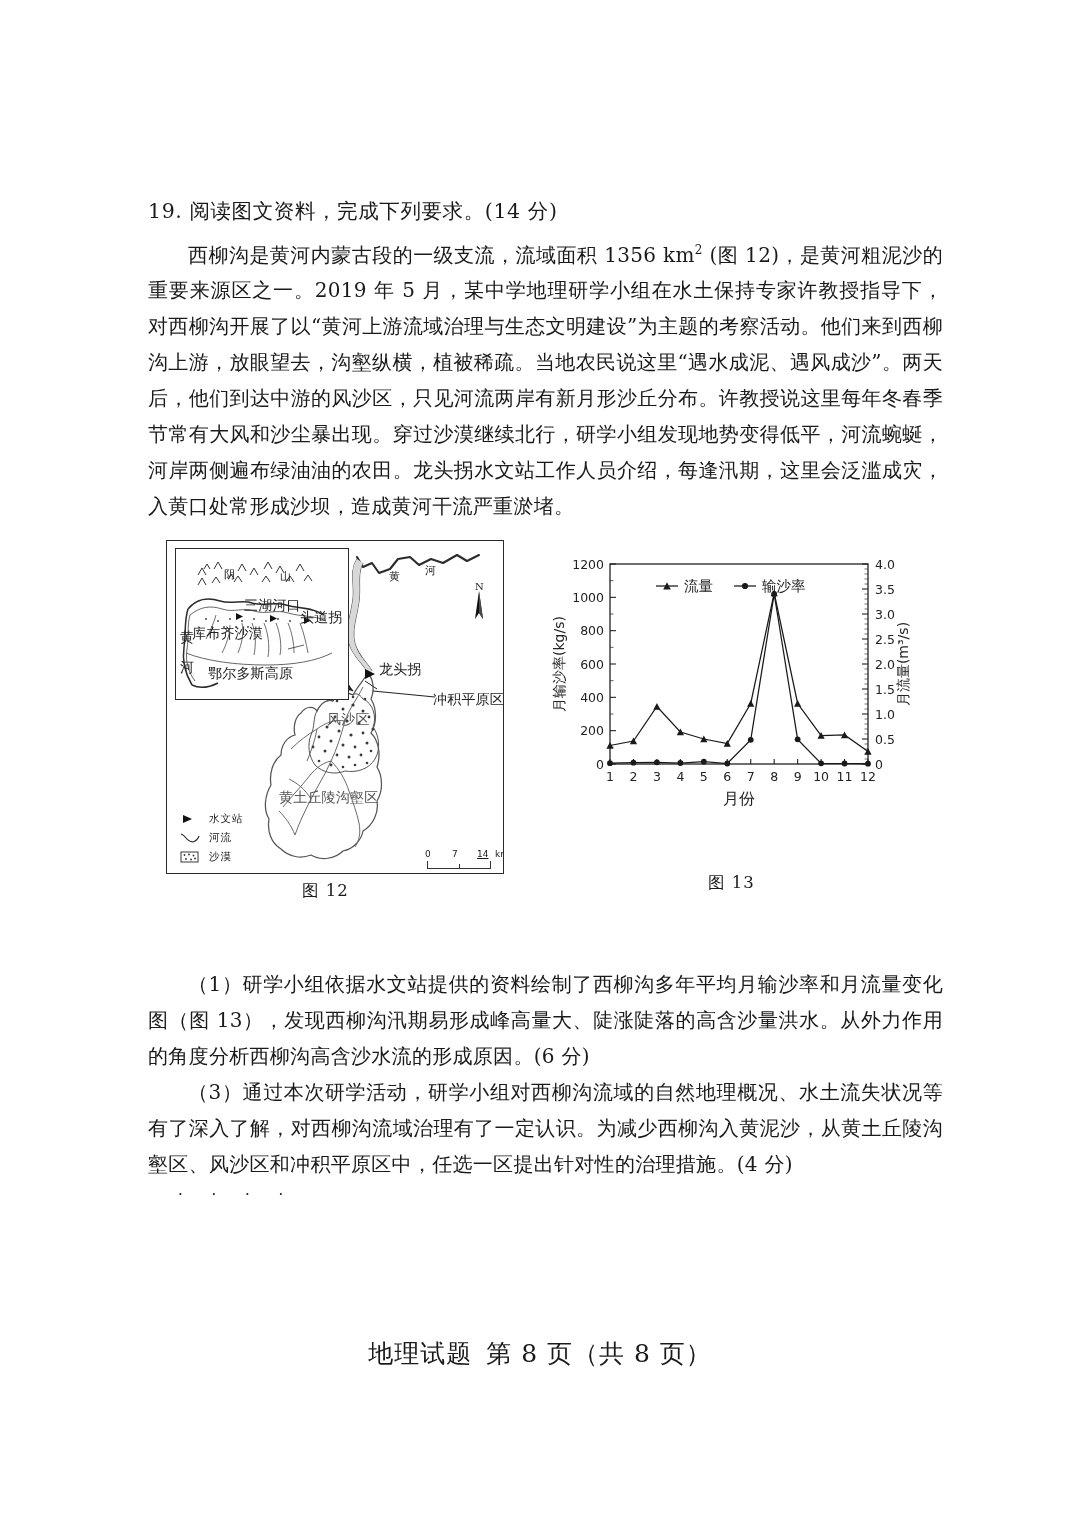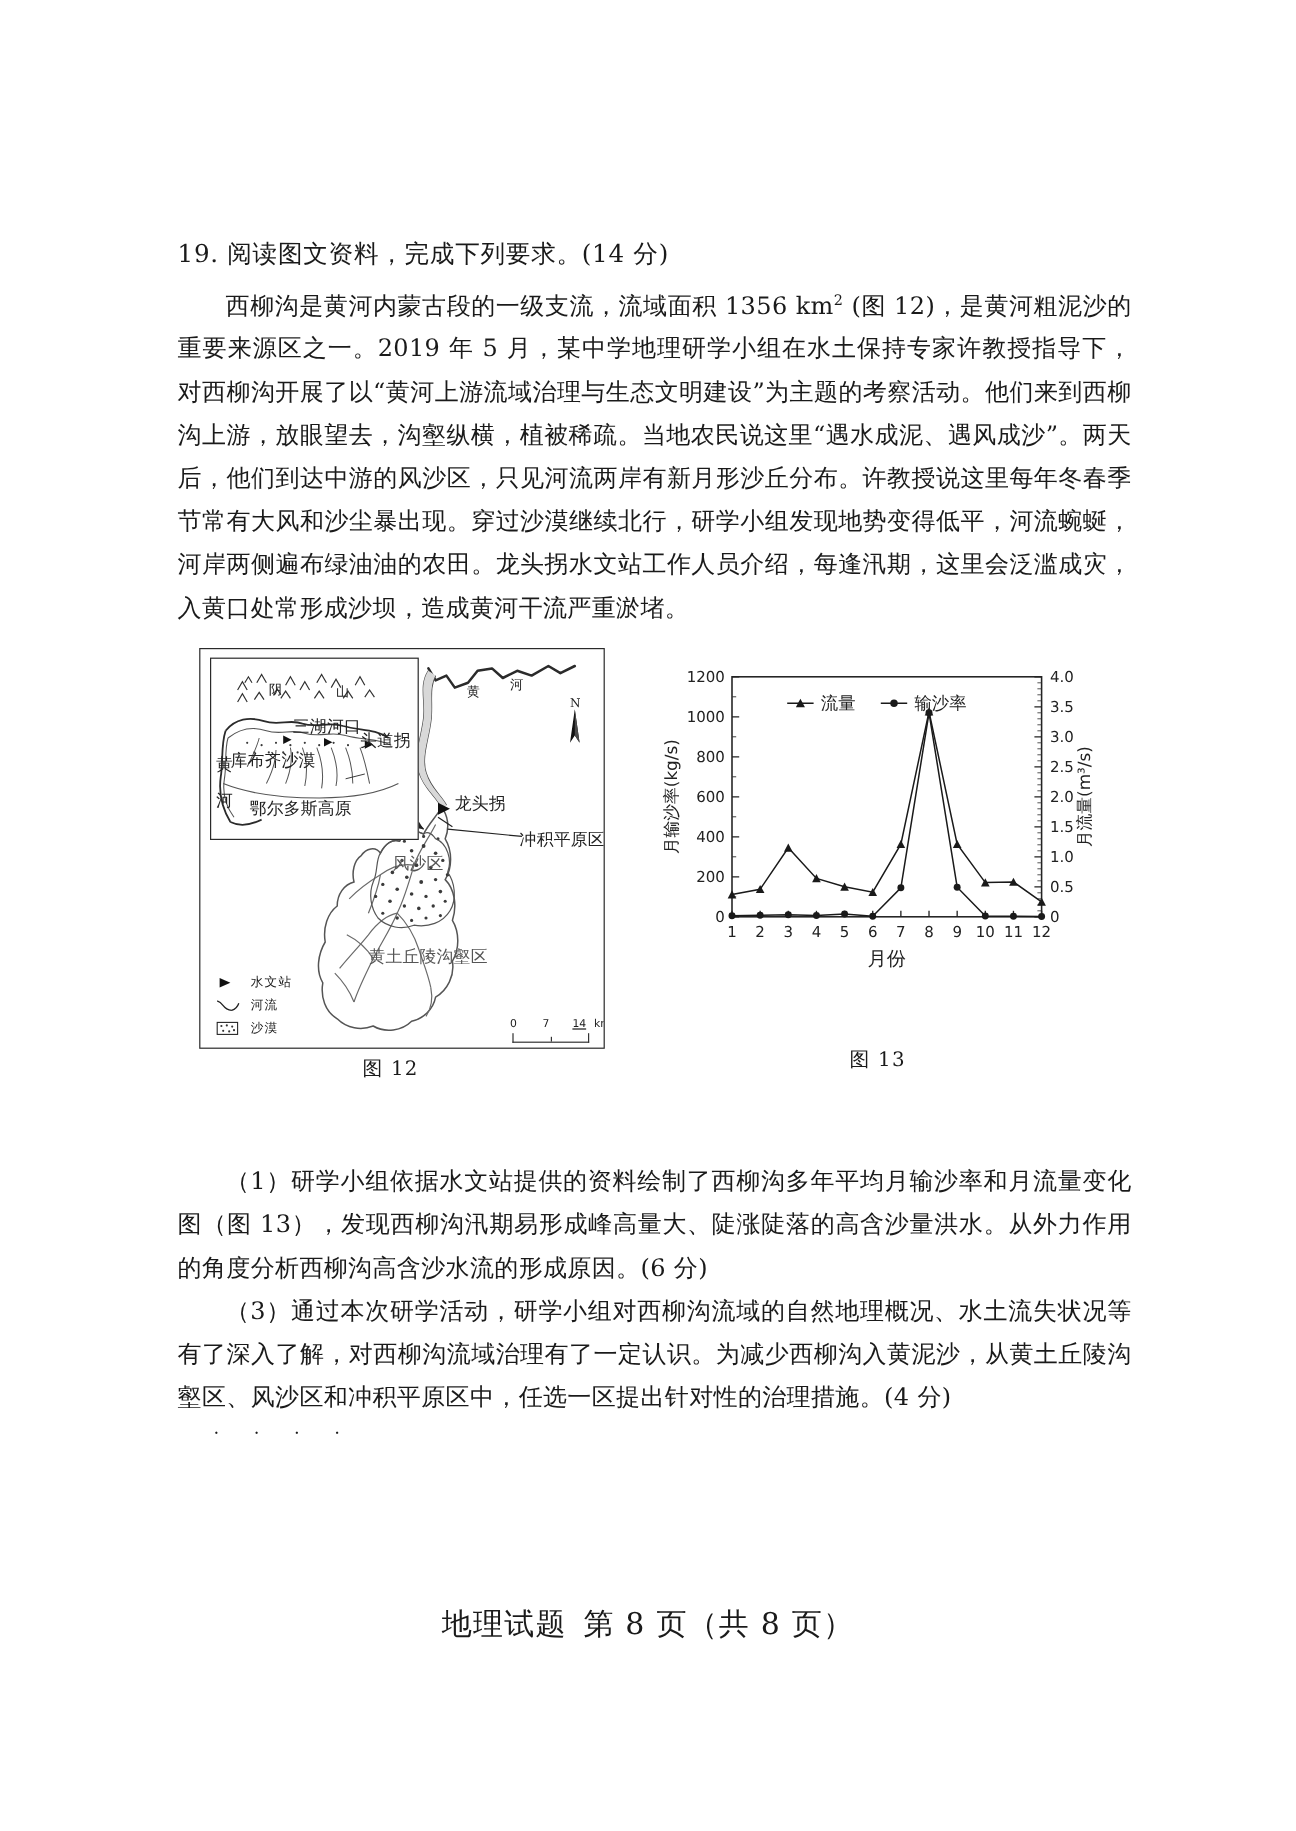--- a/index.html
+++ b/index.html
@@ -311,21 +311,21 @@
             <span class="mlabel" style="left:4px;top:80px;">黄</span>
             <span class="mlabel" style="left:4px;top:110px;">河</span>
           </div>
 
           <span class="mlabel" style="left:222px;top:28px;font-size:11px;">黄</span>
           <span class="mlabel" style="left:258px;top:22px;font-size:11px;">河</span>
           <span class="mlabel" style="left:308px;top:40px;font-size:10px;font-family:'DejaVu Serif',serif;">N</span>
           <span class="mlabel" style="left:212px;top:120px;">龙头拐</span>
           <span class="mlabel" style="left:266px;top:150px;">冲积平原区</span>
           <span class="mlabel" style="left:160px;top:170px;color:#555;">风沙区</span>
-          <span class="mlabel" style="left:140px;top:248px;color:#555;font-family:Liberation Serif, serif;">黄土丘陵沟壑区</span>
+          <span class="mlabel" style="left:112px;top:248px;color:#555;font-family:Liberation Serif, serif;">黄土丘陵沟壑区</span>
 
           <div class="legend-area">
             <div class="legend-row">
               <span class="legend-sym">
                 <svg width="22" height="14">
                     <path d="M4 3 l9 4 l-9 4 z" fill="#111"></path>
                   </svg>
               </span>
               <span class="legend-txt">水文站</span>
             </div>

